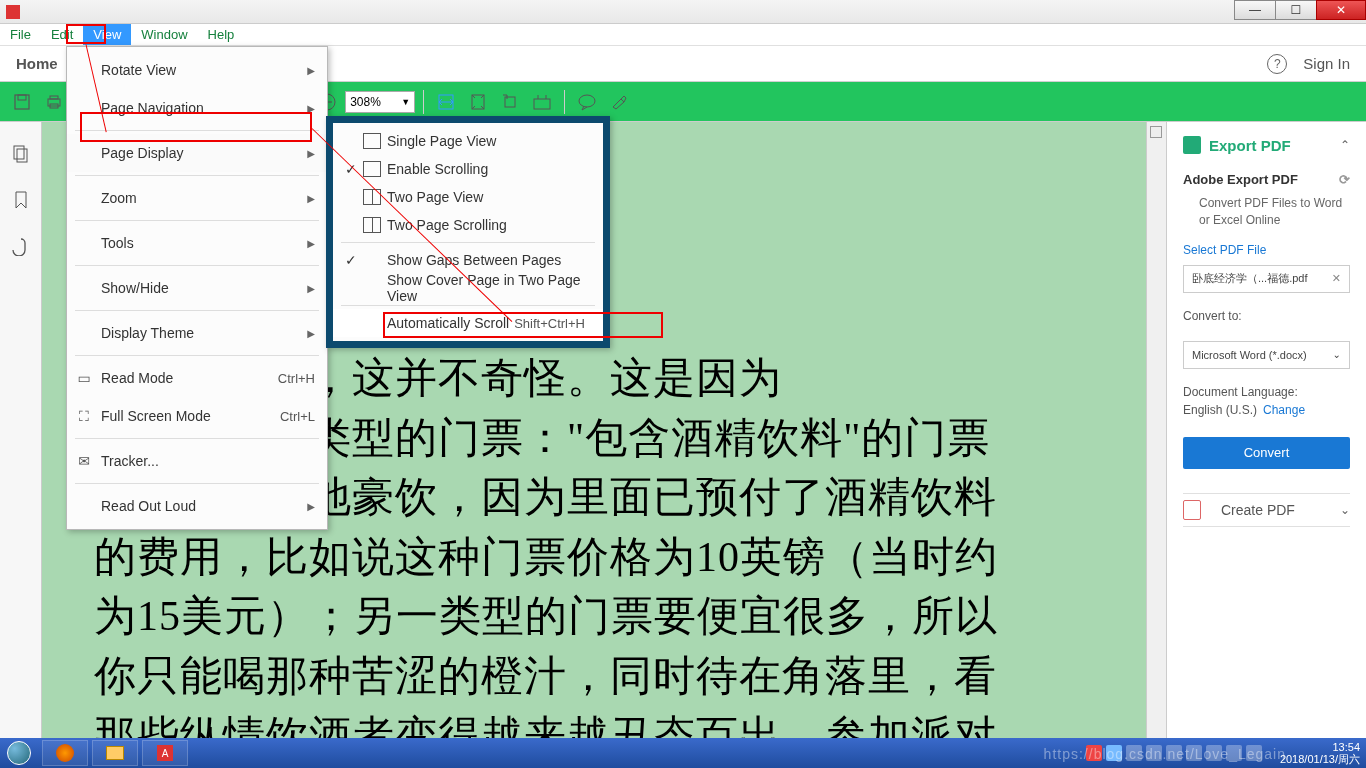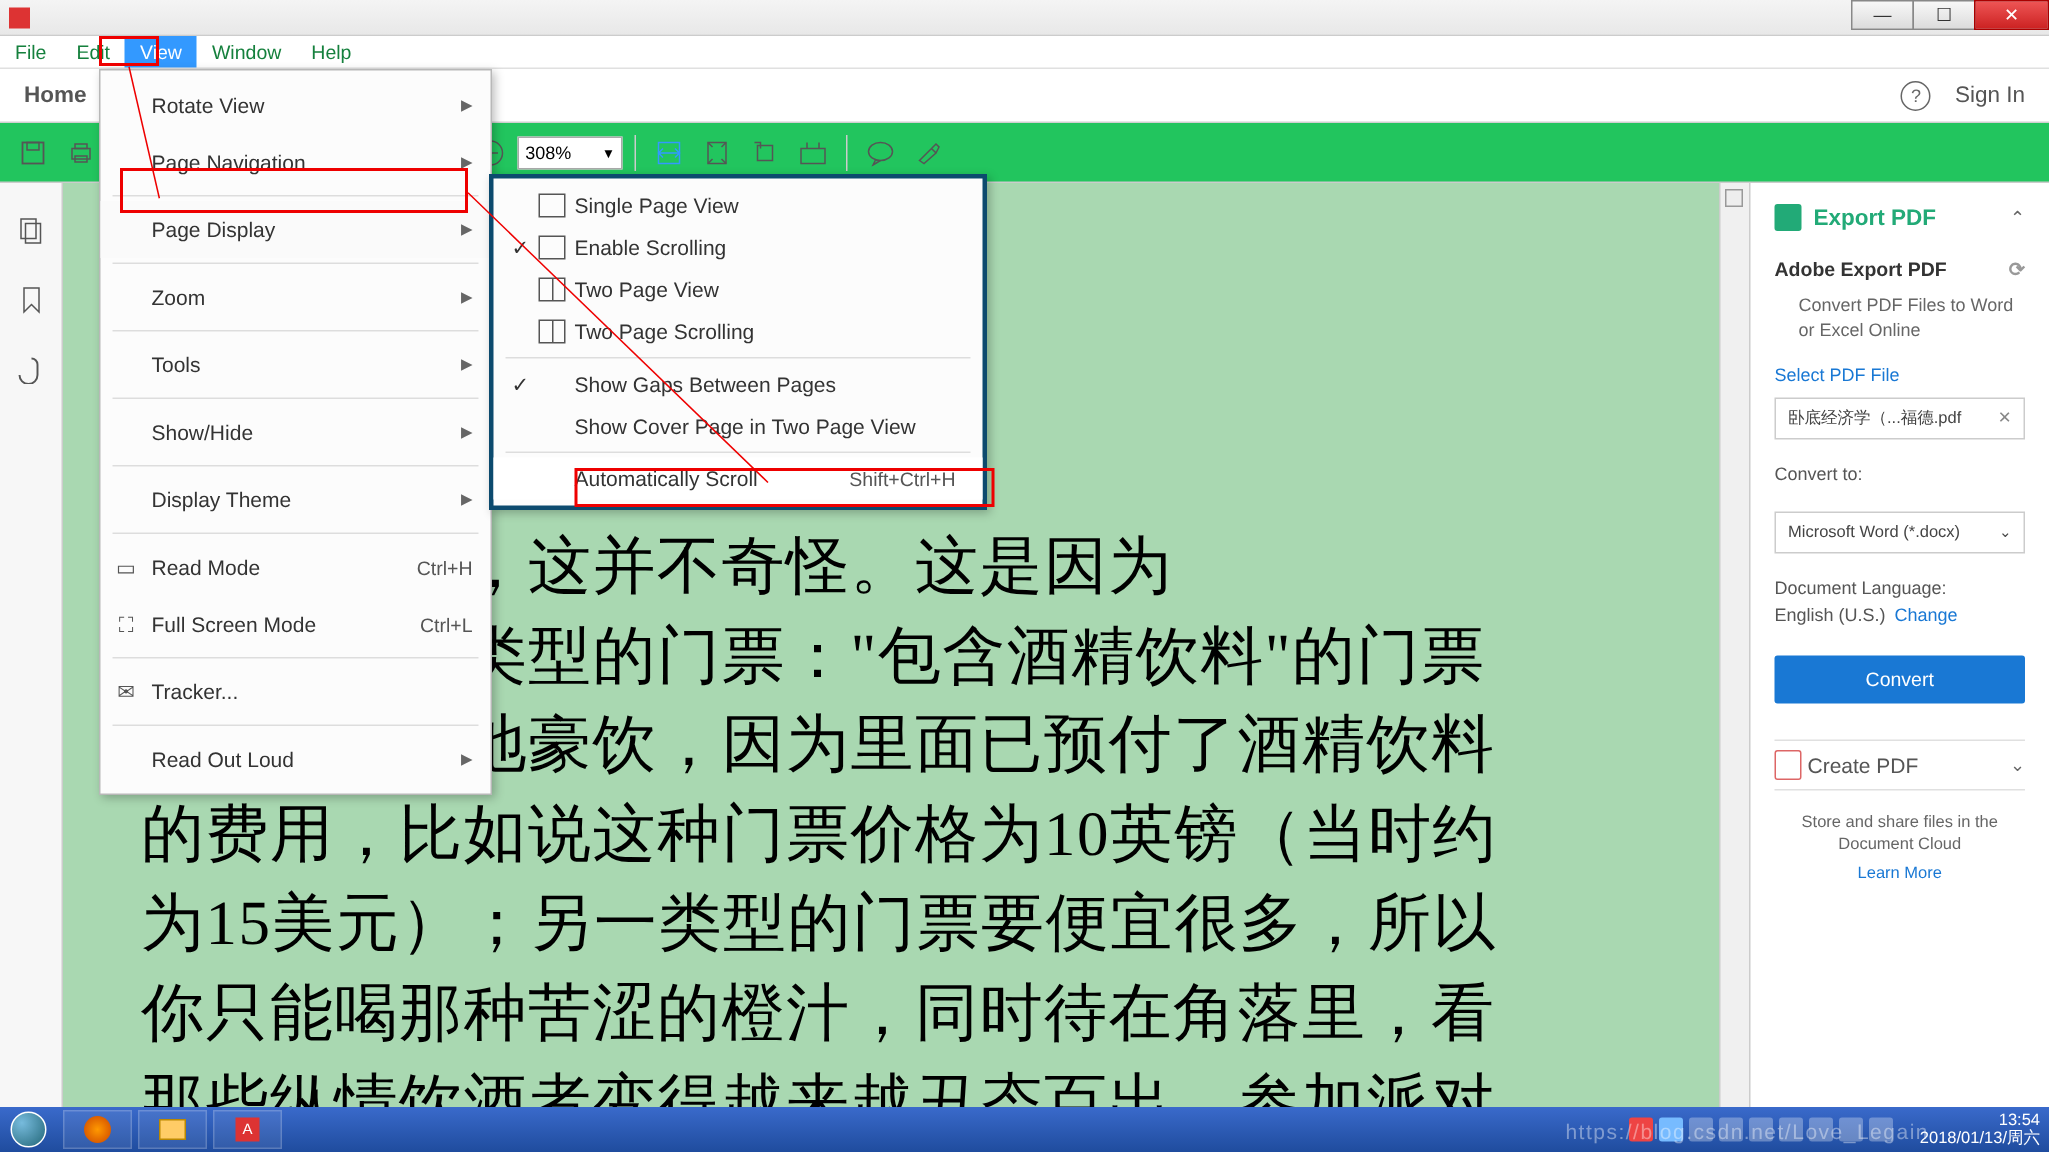--- a/index.html
+++ b/index.html
@@ -53,36 +53,36 @@
 .rp-section-title { font-size: 13px; font-weight: 700; color: #333; margin-bottom: 8px; display: flex; align-items: center; justify-content: space-between; }
 .rp-sub { font-size: 12px; color: #666; line-height: 1.4; margin-bottom: 14px; margin-left: 16px; }
 .rp-link { font-size: 12px; color: #1978d4; margin-bottom: 8px; }
 .rp-filebox { height: 28px; border: 1px solid #ccc; display: flex; align-items: center; justify-content: space-between; padding: 0 8px; font-size: 11px; color: #444; margin-bottom: 16px; }
 .rp-select { height: 28px; border: 1px solid #ccc; display: flex; align-items: center; justify-content: space-between; padding: 0 8px; font-size: 11px; color: #444; margin-bottom: 16px; }
 .rp-lang { font-size: 12px; color: #555; margin-bottom: 4px; }
 .rp-langval { font-size: 12px; color: #555; margin-bottom: 20px; }
 .rp-langval .chg { color: #1978d4; margin-left: 6px; }
 .rp-convert { height: 32px; background: #1978d4; color: #fff; display: flex; align-items: center; justify-content: center; border-radius: 2px; font-size: 13px; margin-bottom: 24px; }
 .rp-create { display: flex; align-items: center; justify-content: space-between; padding: 6px 0; border-top: 1px solid #e0e0e0; border-bottom: 1px solid #e0e0e0; }
-.rp-create .clabel { color: #555; font-size: 14px; display: flex; align-items: center; gap: 4px; }
+.rp-create .clabel { color: #555; font-size: 14px; display: flex; align-items: center; gap: 20px; }
 .rp-create-icon { width: 18px; height: 20px; border: 1px solid #d66; border-radius: 2px; position: relative; }
 .rp-foot { text-align: center; font-size: 11px; color: #666; margin-top: 14px; line-height: 1.4; }
 .rp-foot .learn { color: #1978d4; display: block; margin-top: 4px; }
 
 
 .view-menu { position: absolute; left: 66px; top: 46px; width: 262px; background: #fcfcfc; border: 1px solid #b8b8b8; box-shadow: 2px 2px 6px rgba(0,0,0,0.25); z-index: 100; padding: 4px 0; }
 .vm-item { height: 38px; display: flex; align-items: center; padding: 0 12px 0 34px; font-size: 14px; color: #333; position: relative; justify-content: space-between; }
 .vm-item .arrow { color: #666; font-size: 10px; }
 .vm-item .shortcut { color: #555; font-size: 13px; }
 .vm-sep { height: 1px; background: #ddd; margin: 3px 8px; }
 .vm-icon { position: absolute; left: 8px; width: 18px; height: 18px; display: flex; align-items: center; justify-content: center; color: #555; }
 .vm-item.hl-pd { background: #fafafa; }
 
 
-.sub-menu { position: absolute; left: 326px; top: 116px; width: 332px; background: #fcfcfc; border: 3px solid #0c4a6e; box-shadow: 2px 2px 6px rgba(0,0,0,0.25); z-index: 101; padding: 4px 0; }
+.sub-menu { position: absolute; left: 326px; top: 116px; width: 284px; background: #fcfcfc; border: 7px solid #0c4a6e; box-shadow: 2px 2px 6px rgba(0,0,0,0.25); z-index: 101; padding: 4px 0; }
 .sm-item { height: 28px; display: flex; align-items: center; padding: 0 12px 0 54px; font-size: 14px; color: #333; position: relative; justify-content: space-between; }
 .sm-item .shortcut { color: #555; font-size: 13px; margin-right: 6px; }
 .sm-check { position: absolute; left: 12px; width: 14px; color: #333; }
 .sm-icon { position: absolute; left: 30px; width: 18px; height: 16px; border: 1px solid #555; }
 .sm-sep { height: 1px; background: #ddd; margin: 3px 8px; }
 .sm-item.highlighted { background: #fff; }
 
 
 .redbox { position: absolute; border: 2px solid #e00; z-index: 200; pointer-events: none; }
 .redline { position: absolute; background: #e00; height: 1px; z-index: 199; transform-origin: left center; pointer-events: none; }
@@ -280,24 +280,20 @@
     <span>English (U.S.)</span><span class="chg">Change</span>
   </div>
   <div class="rp-convert">Convert</div>
   <div class="rp-create">
     <div class="clabel">
       <div class="rp-create-icon"></div>
       <span>Create PDF</span>
     </div>
     <span style="color:#666;font-size:12px;">⌄</span>
   </div>
-  <div class="rp-foot">
-    <span>Store and share files in the Document Cloud</span>
-    <span class="learn">Learn More</span>
-  </div>
 </div>
 
 <div class="view-menu">
   <div class="vm-item">
       <span>Rotate View</span>
       <span class="arrow">▶</span>
     </div>
   <div class="vm-item">
       <span>Page Navigation</span>
       <span class="arrow">▶</span>

